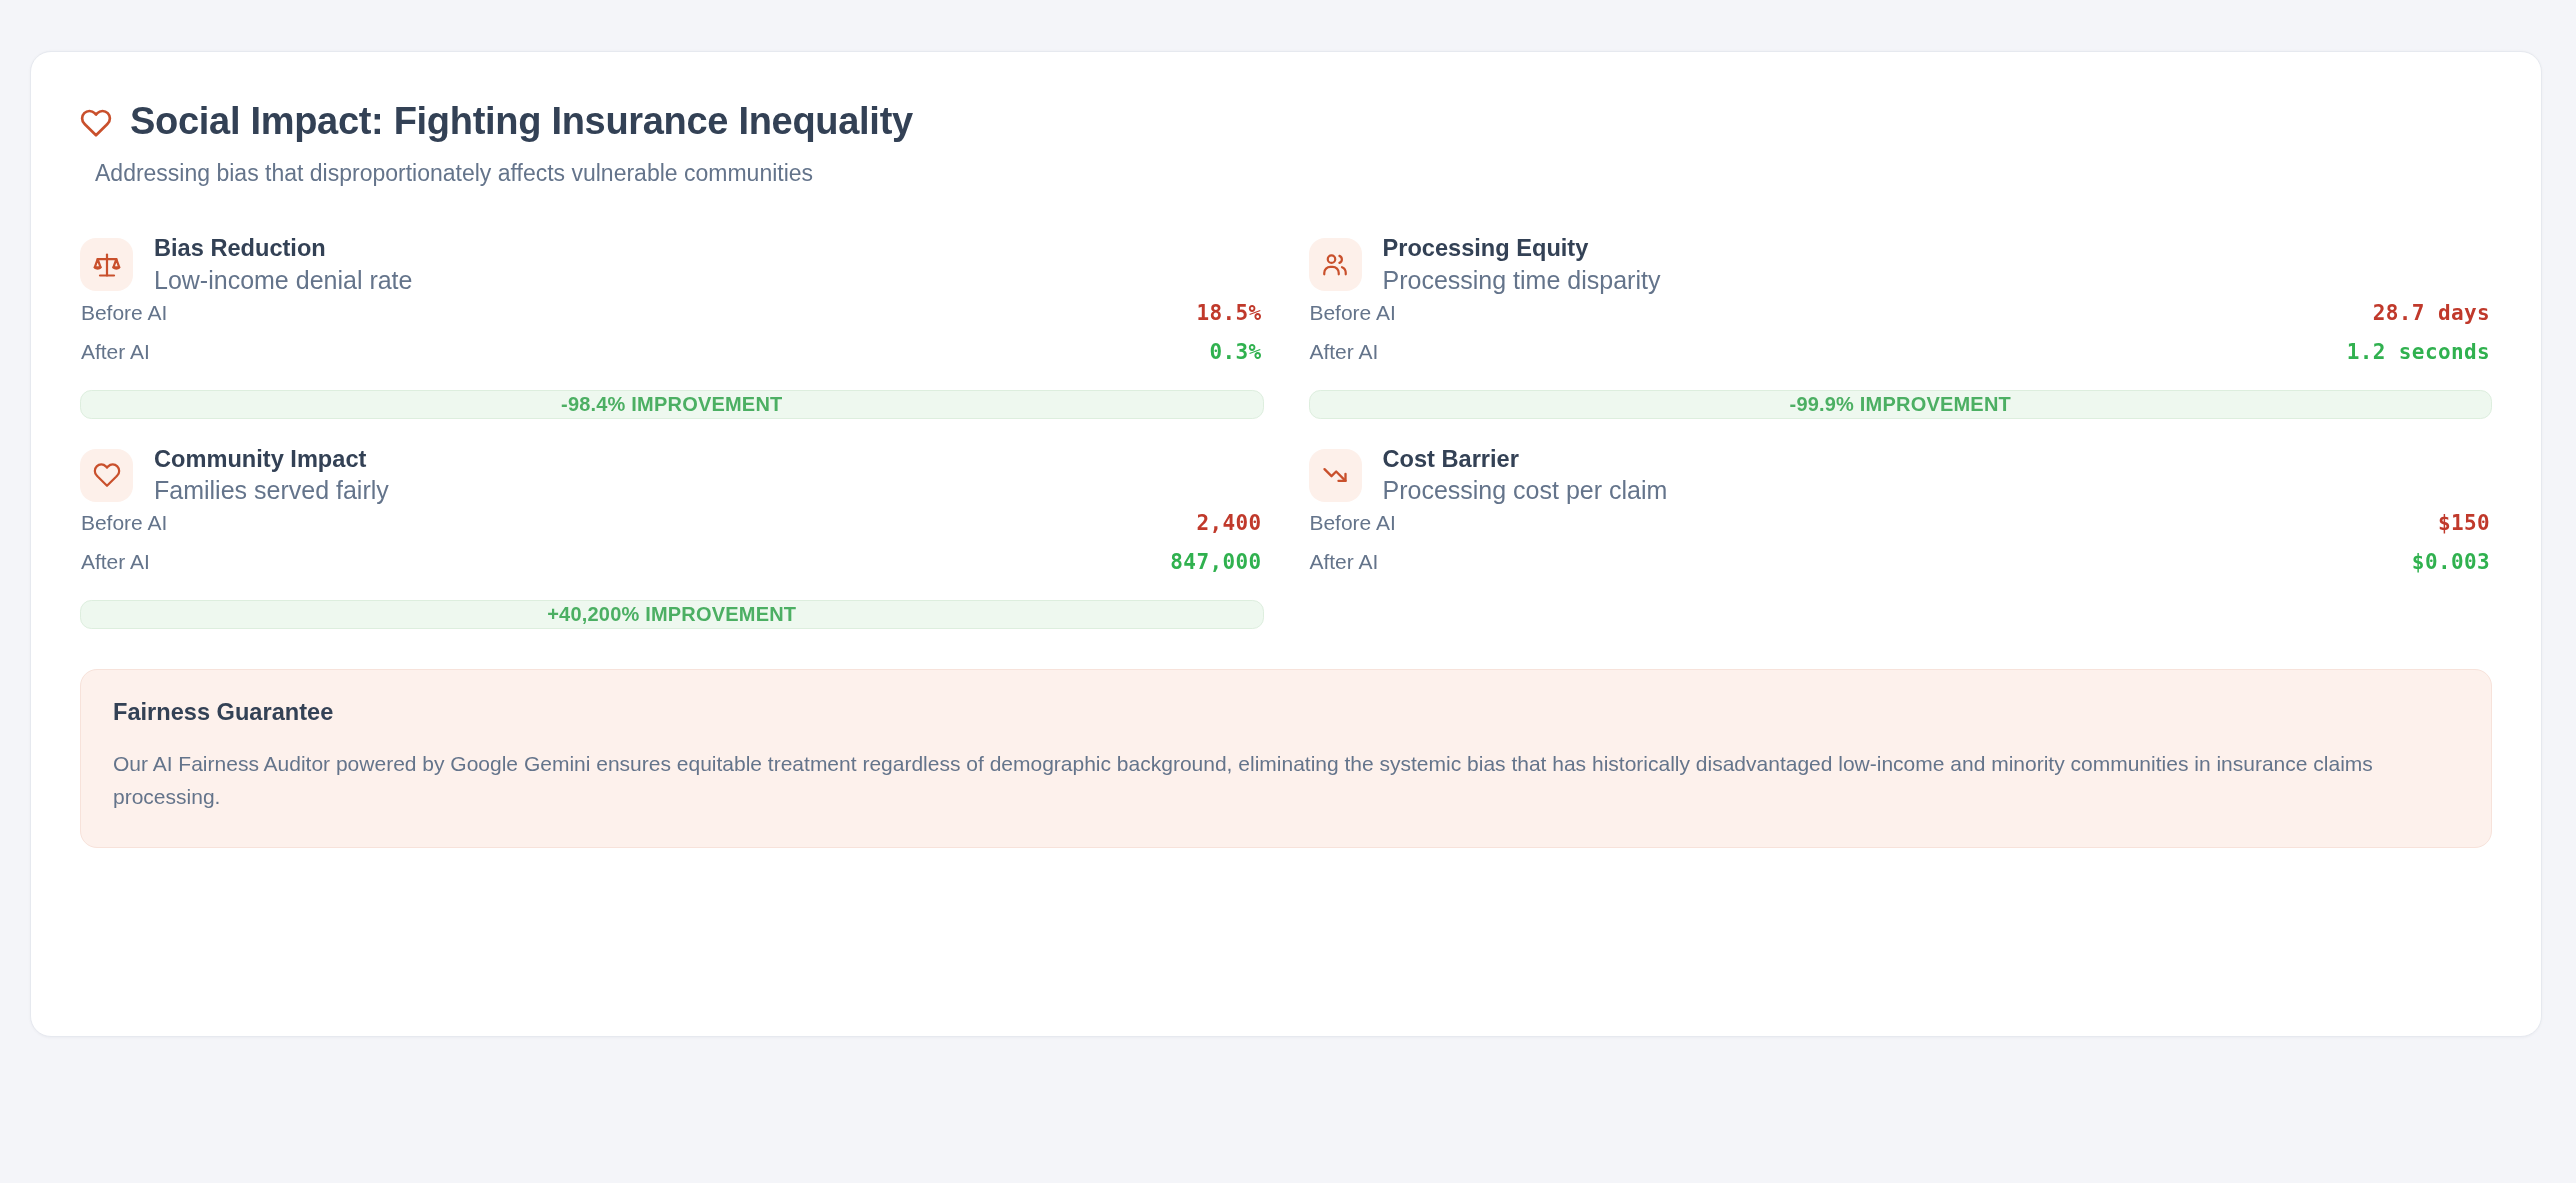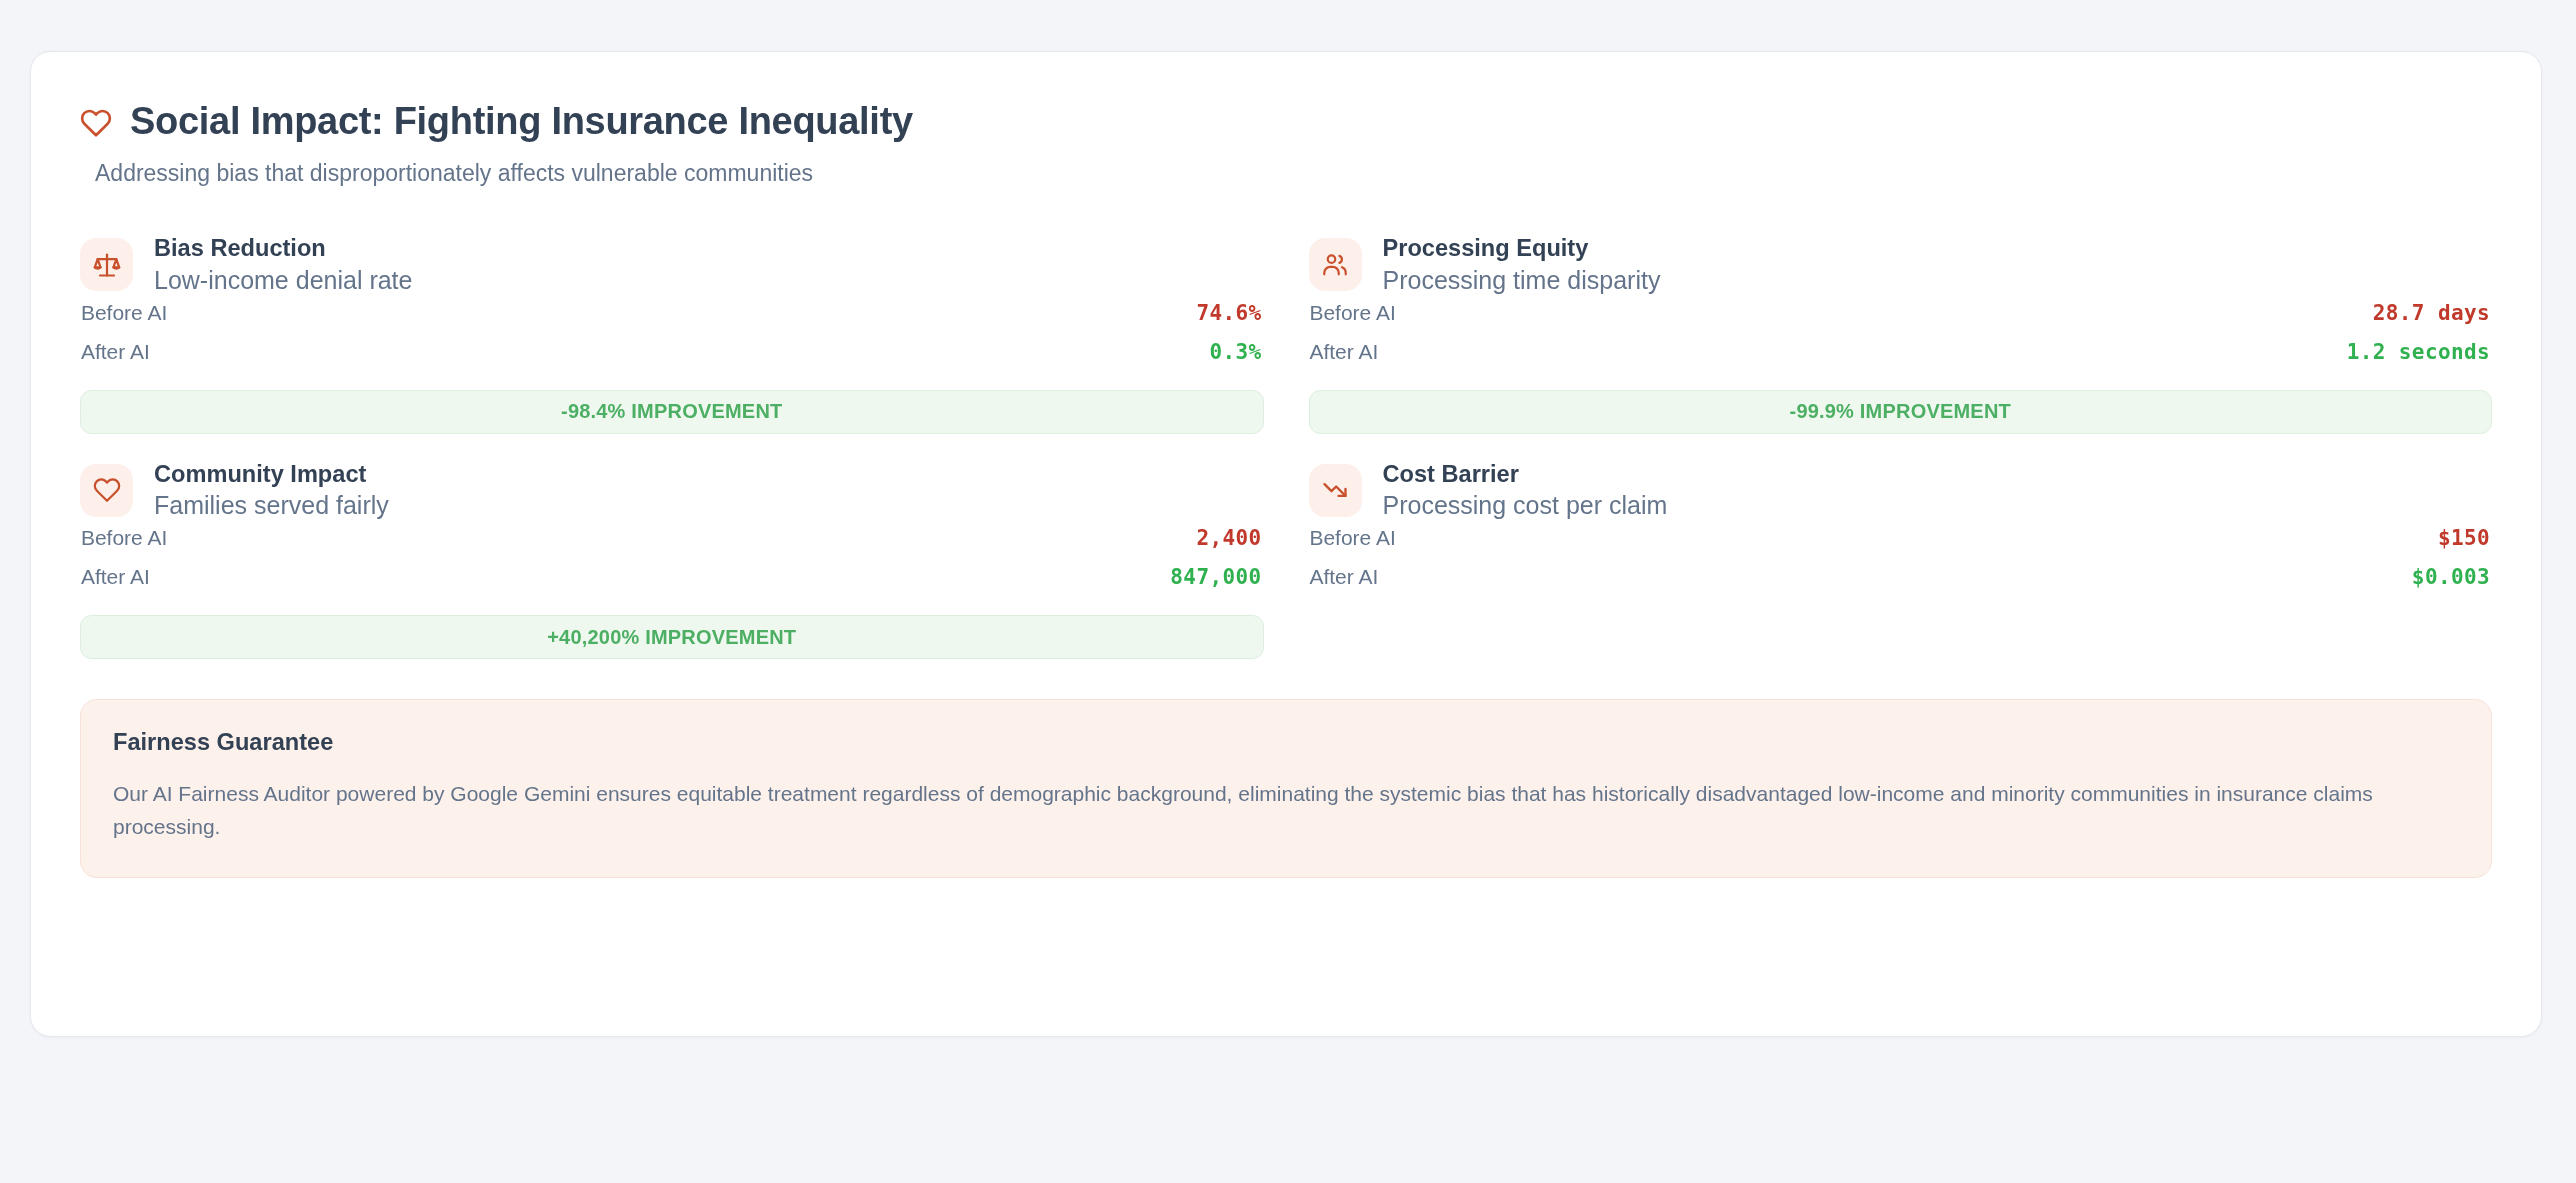--- a/index.html
+++ b/index.html
@@ -106,21 +106,21 @@
     font-family: "DejaVu Sans Mono", "Liberation Mono", monospace;
     font-size: 21px;
     font-weight: 700;
     letter-spacing: 0.4px;
   }
   .row-value.before { color: #c0392b; }
   .row-value.after  { color: #30b14f; }
 
   .improve-badge {
     margin-top: 18px;
-    height: 44px;
+    height: 29px;
     border-radius: 11.3px;
     background: #eef8ef;
     border: 0.9px solid #ddeede;
     display: flex; align-items: center; justify-content: center;
     font-size: 20px;
     font-weight: 700;
     color: #4caf63;
     letter-spacing: 0.2px;
   }
 
@@ -184,21 +184,21 @@
             </span>
           </div>
           <div class="metric-titles">
             <div class="metric-label">Bias Reduction</div>
             <div class="metric-sub">Low-income denial rate</div>
           </div>
         </div>
         <div class="metric-rows">
           <div class="metric-row">
             <span class="row-label">Before AI</span>
-            <span class="row-value before">74.6%</span>
+            <span class="row-value before">18.5%</span>
           </div>
           <div class="metric-row">
             <span class="row-label">After AI</span>
             <span class="row-value after">0.3%</span>
           </div>
         </div>
         <div class="improve-badge">-98.4% IMPROVEMENT</div>
       </div>
 
       <div class="metric">

